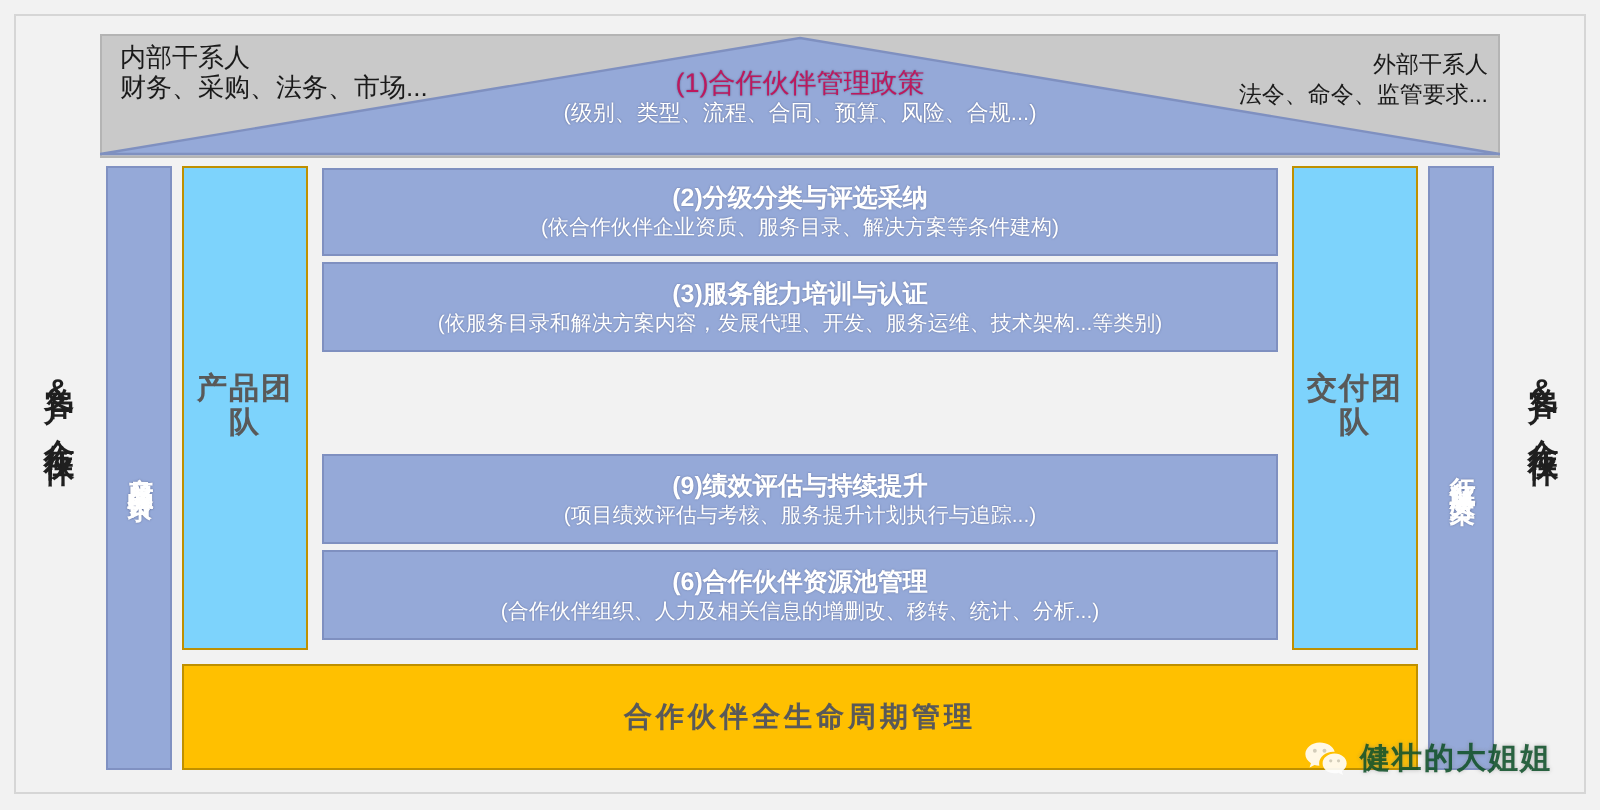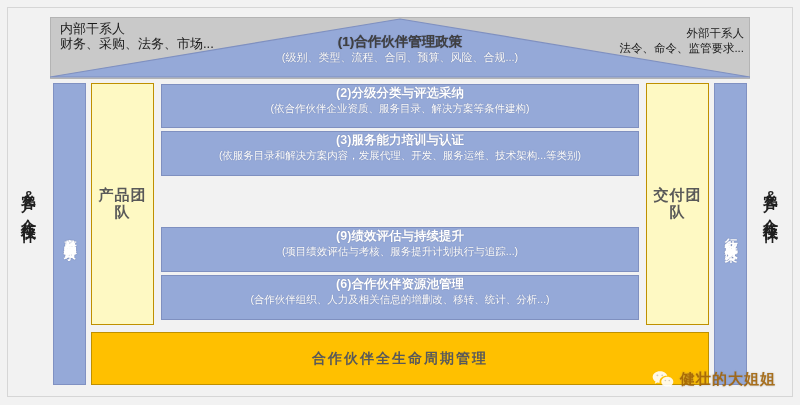--- a/index.html
+++ b/index.html
@@ -84,23 +84,23 @@
   .roof-text {
     position: absolute;
     left: 50px;
     top: 33px;
     width: 700px;
     text-align: center;
     z-index: 7;
     pointer-events: none;
   }
   .roof-title {
-    color: #404040;
+    color: #be185d;
     font-size: 13.5px;
-    font-weight: bold;
+    font-weight: normal;
     line-height: 17px;
     text-shadow: 0 0 1px rgba(60,70,110,.7);
   }
   .roof-sub {
     color: #ffffff;
     font-size: 11px;
     line-height: 15px;
     text-shadow: 0 0 1px rgba(60,70,110,.7);
   }
 
@@ -138,21 +138,21 @@
     letter-spacing: 2px;
   }
   .pillar-blue {
     background: #95a9d8;
     border: 1px solid #8091c2;
     color: #ffffff;
     font-size: 13px;
     text-shadow: 0 0 1px rgba(70,80,120,.65);
   }
   .pillar-orange {
-    background: #fef9c3;
+    background: #7dd3fc;
     border: 1px solid #bf9000;
     color: #595959;
     font-size: 15px;
     writing-mode: horizontal-tb;
     text-orientation: mixed;
     letter-spacing: 1px;
     text-align: center;
   }
 
   .col-catalog   { left: 53px;  top: 83px;  width: 33px;  height: 302px; }
@@ -165,21 +165,21 @@
     position: absolute;
     left: 161px;
     width: 478px;
     box-sizing: border-box;
     background: #95a9d8;
     border: 1px solid #7f90c0;
     color: #ffffff;
     display: flex;
     flex-direction: column;
     align-items: center;
-    justify-content: flex-start;
+    justify-content: center;
     text-align: center;
     padding: 0 6px;
   }
   .layer-title {
     font-size: 12.5px;
     font-weight: bold;
     line-height: 16px;
     text-shadow: 0 0 1px rgba(70,80,120,.6);
   }
   .layer-sub {
@@ -224,21 +224,21 @@
     z-index: 30;
     opacity: .9;
   }
   .wechat-icon {
     width: 22px;
     height: 19px;
     position: relative;
     display: inline-block;
   }
   .wm-text {
-    color: #a16207;
+    color: #14532d;
     font-size: 15px;
     font-weight: bold;
     letter-spacing: 1px;
     text-shadow: 0 0 2px rgba(120,120,120,.55);
   }
 </style>
 </head>
 <body>
 
 <div id="canvas">

